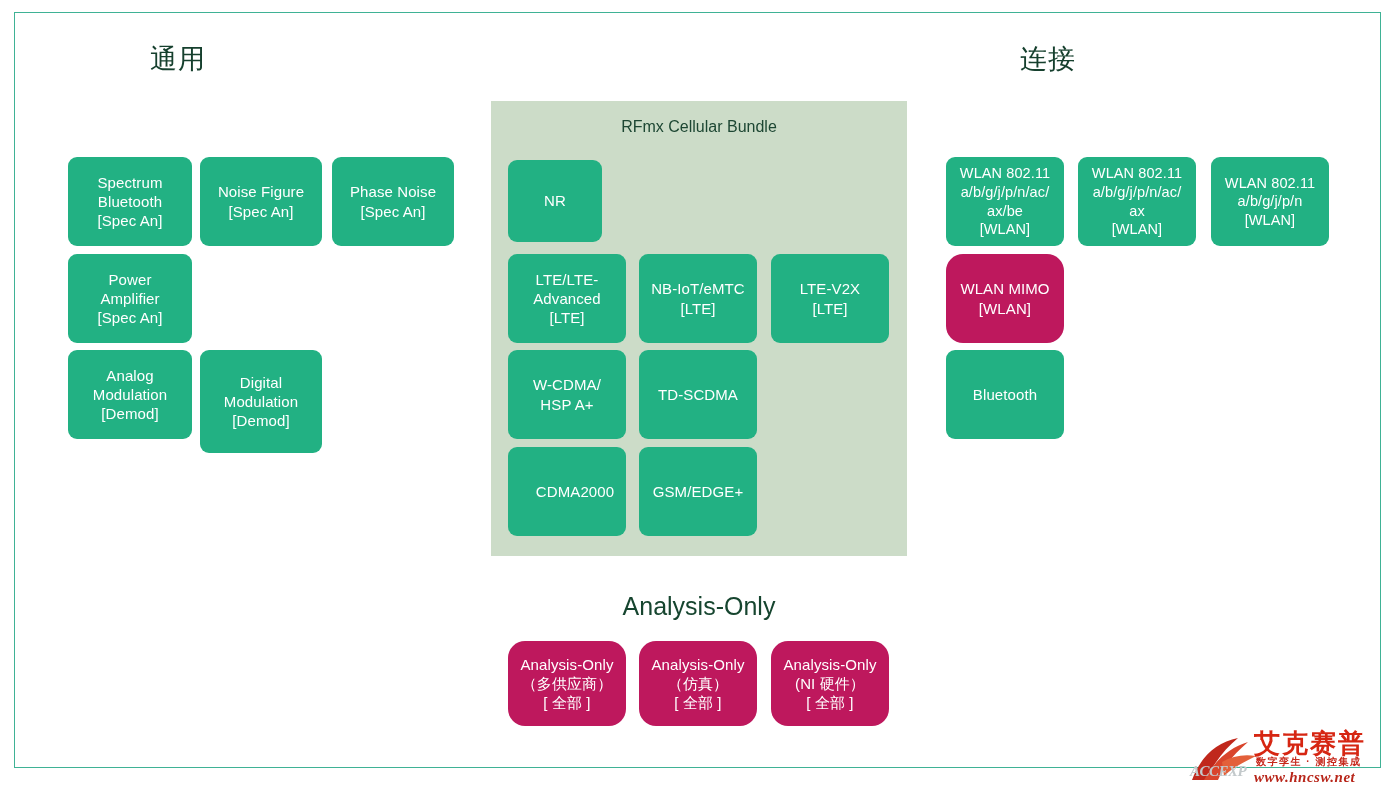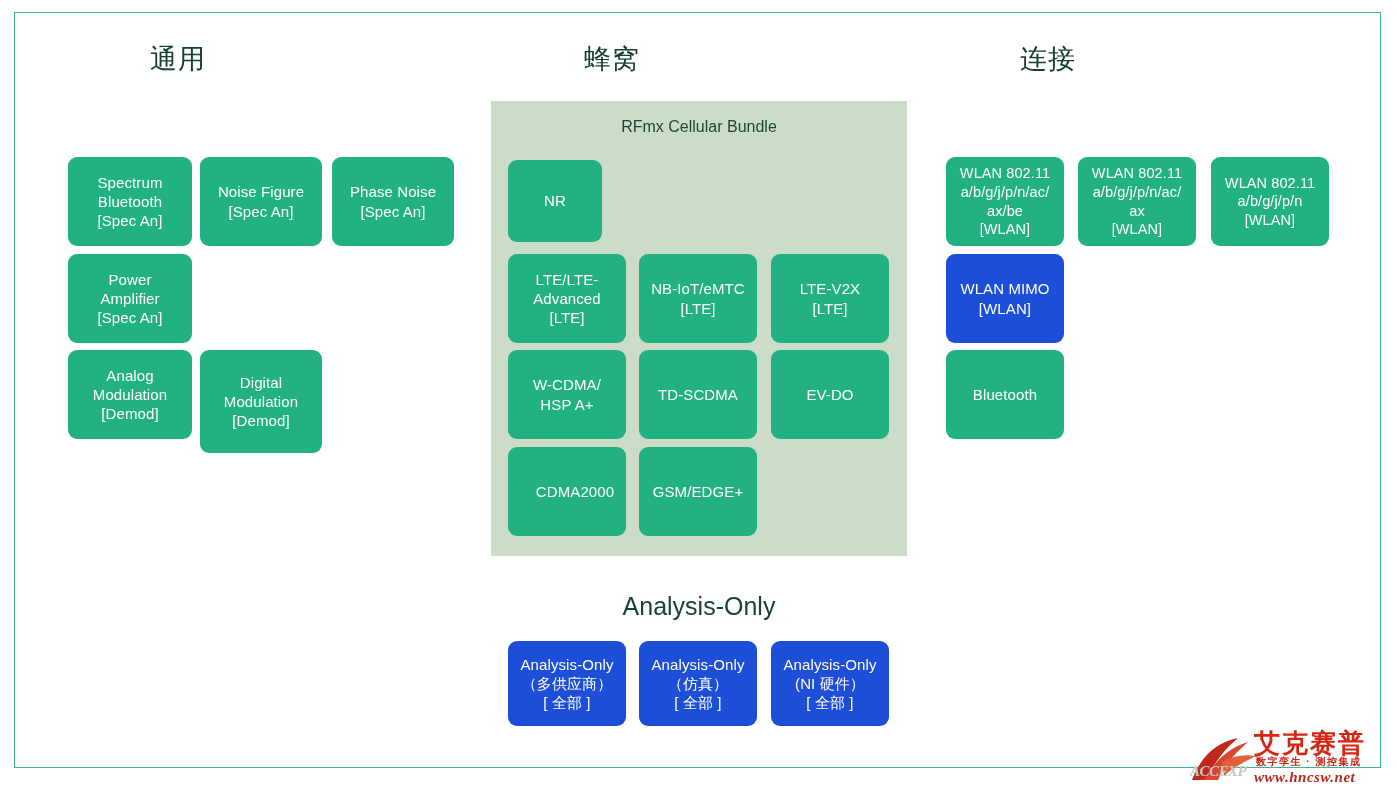--- a/index.html
+++ b/index.html
@@ -86,21 +86,21 @@
     text-align: center;
     color: #ffffff;
     font-size: 15px;
     line-height: 1.28;
     padding: 2px 4px;
     box-sizing: border-box;
     white-space: pre-line;
     letter-spacing: 0.1px;
   }
   .box.green  { background: #22b183; }
-  .box.dark   { background: #1d4ed8; }
+  .box.dark   { background: #be185d; border-radius: 17px; }
 
   .box.small  { font-size: 14.5px; }
 
   
   #watermark {
     position: absolute;
     left: 1186px;
     top: 728px;
     width: 205px;
     height: 60px;
@@ -163,21 +163,20 @@
   }
 </style>
 </head>
 <body>
 
 <div id="page-frame"></div>
 
 <div id="canvas">
 
   <div class="col-heading" style="left:150px; top:46px; width:230px;">通用</div>
-  <div class="col-heading" style="left:584px; top:46px; width:230px;">蜂窝</div>
   <div class="col-heading" style="left:1020px; top:46px; width:230px;">连接</div>
 
   <div id="bundle-panel">
     <div id="bundle-panel-label">RFmx Cellular Bundle</div>
   </div>
 
   <div class="box green" style="left:68px;  top:157px; width:124px; height:89px;">Spectrum
 Bluetooth
 [Spec An]</div>
   <div class="box green" style="left:200px; top:157px; width:122px; height:89px;">Noise Figure
@@ -202,21 +201,20 @@
 Advanced
 [LTE]</div>
   <div class="box green" style="left:639px; top:254px; width:118px; height:89px;">NB-IoT/eMTC
 [LTE]</div>
   <div class="box green" style="left:771px; top:254px; width:118px; height:89px;">LTE-V2X
 [LTE]</div>
 
   <div class="box green" style="left:508px; top:350px; width:118px; height:89px;">W-CDMA/
 HSP A+</div>
   <div class="box green" style="left:639px; top:350px; width:118px; height:89px;">TD-SCDMA</div>
-  <div class="box green" style="left:771px; top:350px; width:118px; height:89px;">EV-DO</div>
 
   <div class="box green" style="left:508px; top:447px; width:118px; height:89px;padding-left:20px;">CDMA2000</div>
   <div class="box green" style="left:639px; top:447px; width:118px; height:89px;">GSM/EDGE+</div>
 
   <div class="box green small" style="left:946px;  top:157px; width:118px; height:89px;">WLAN 802.11
 a/b/g/j/p/n/ac/
 ax/be
 [WLAN]</div>
   <div class="box green small" style="left:1078px; top:157px; width:118px; height:89px;">WLAN 802.11
 a/b/g/j/p/n/ac/

